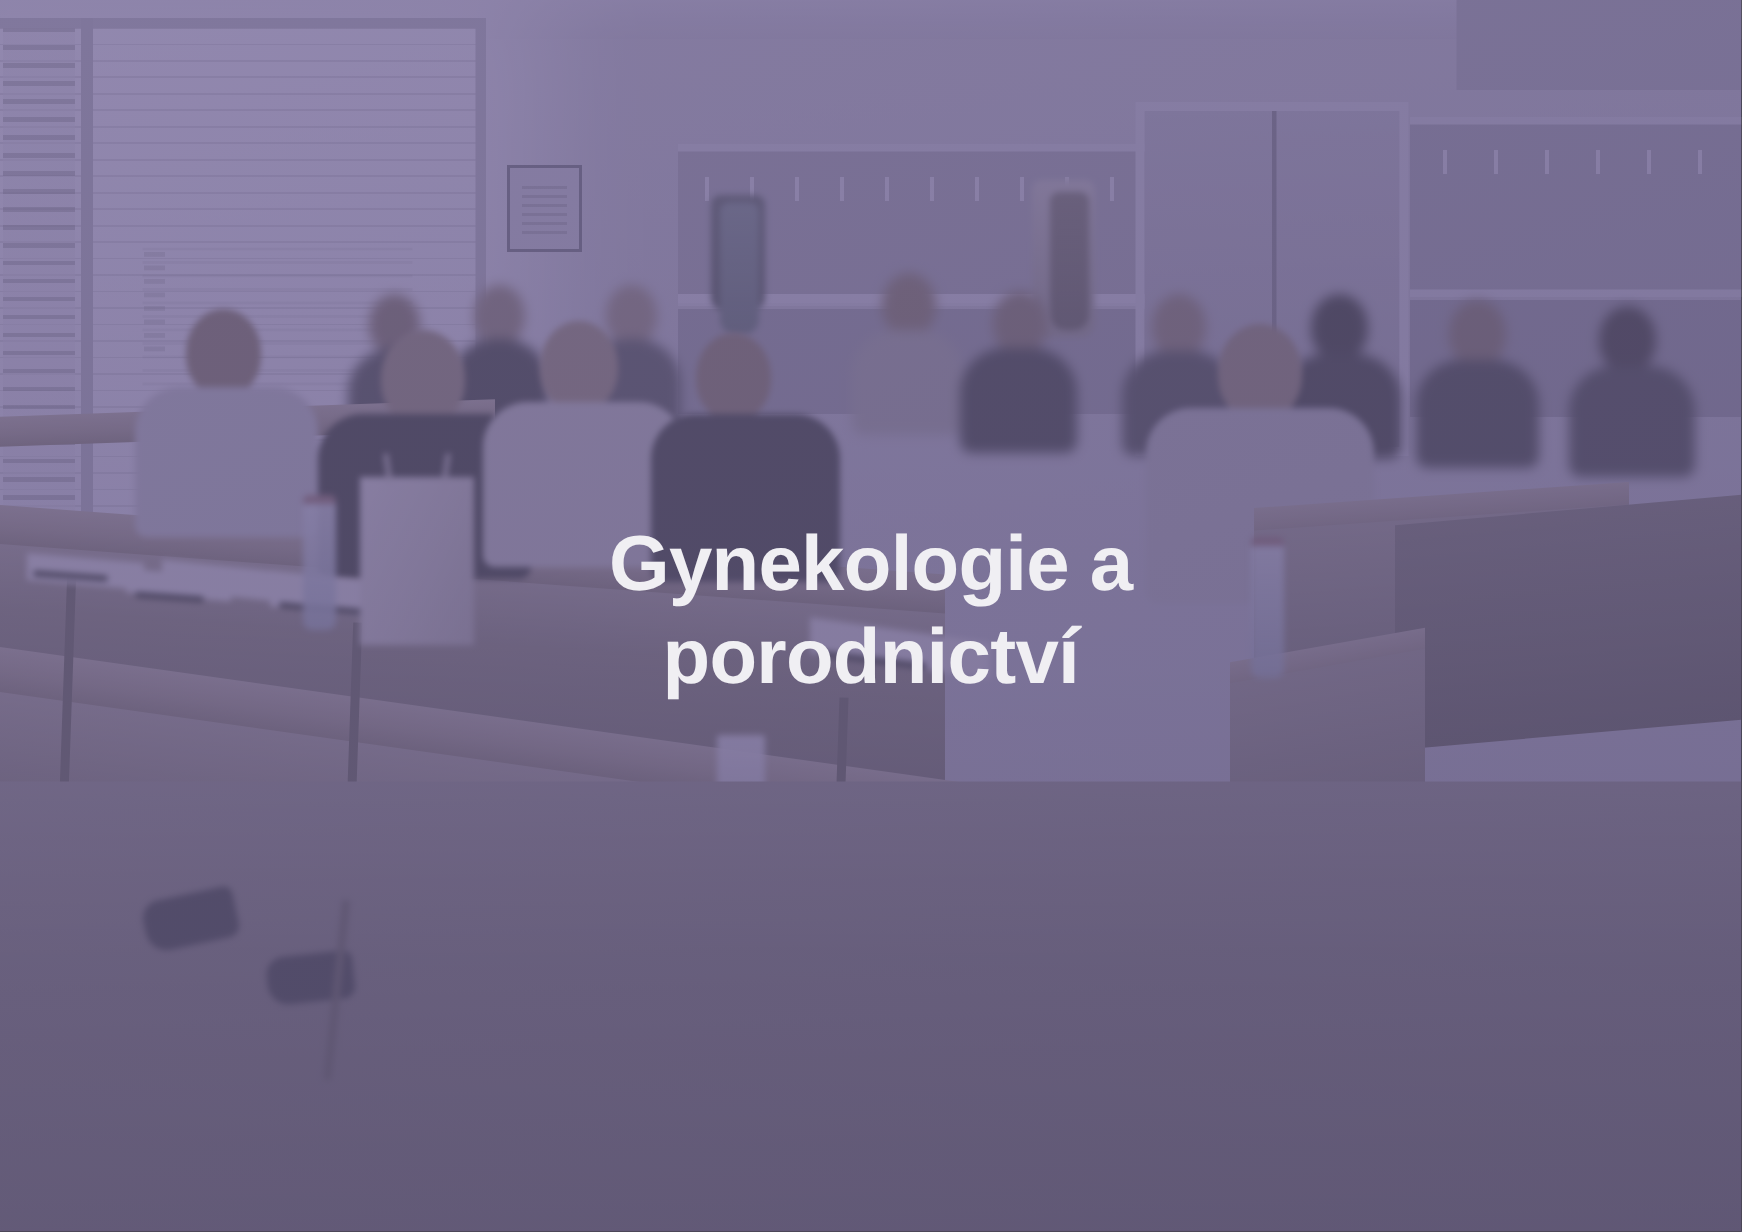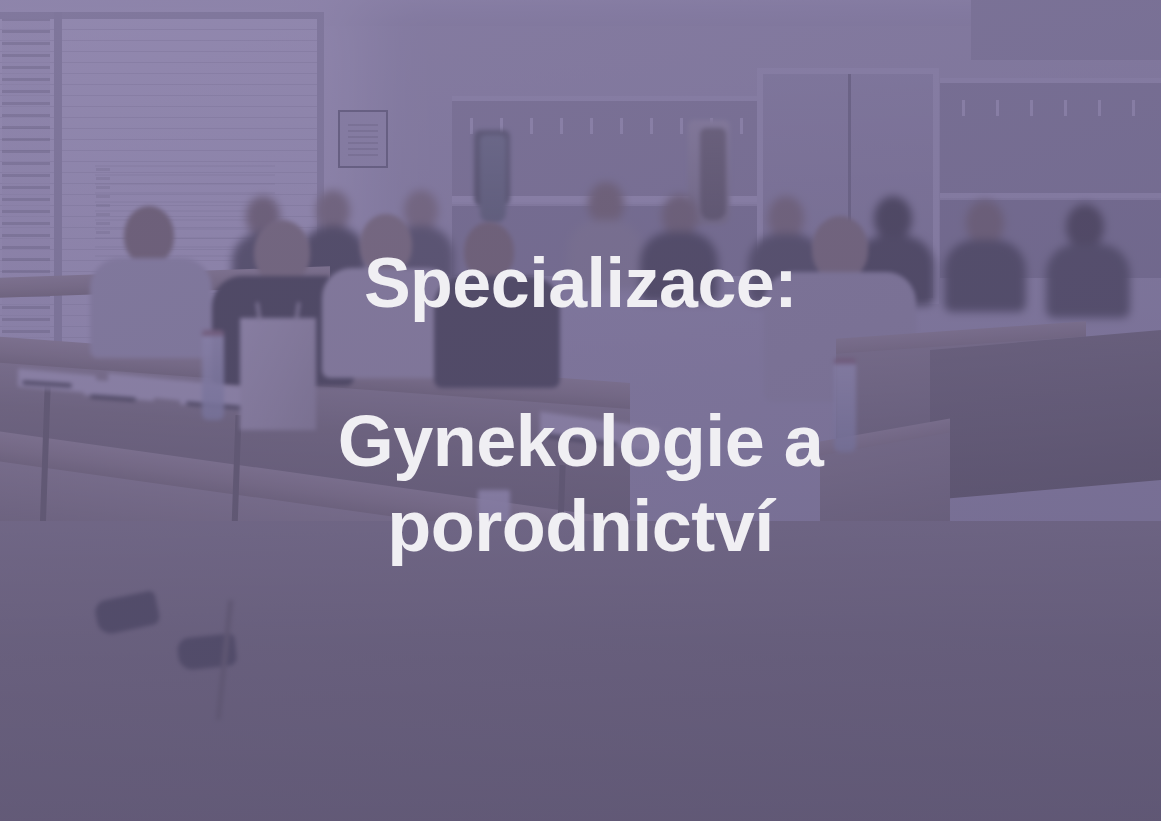--- a/index.html
+++ b/index.html
@@ -399,21 +399,21 @@
     font-family: "Liberation Sans", sans-serif;
     font-weight: bold;
     letter-spacing: -0.5px;
   }
   .line-1 {
     font-size: 70px;
     line-height: 1.06;
     margin: 0 0 78px 0;
   }
   .line-2 {
-    font-size: 72px;
+    font-size: 52px;
     line-height: 1.18;
     margin: 0;
     max-width: 620px;
   }
 </style>
 </head>
 <body>
 
 <div class="hero">
 
@@ -555,17 +555,16 @@
       <div class="shoe" style="left:178px;top:636px;width:58px;height:32px;transform:rotate(-6deg);"></div>
       <div class="leg" style="left:222px;top:600px;height:120px;width:5px;transform:rotate(6deg);"></div>
     </div>
 
   </div>
 
   <div class="overlay"></div>
   <div class="overlay-2"></div>
 
   <div class="caption">
-    <div class="caption-line line-1">Specializace:</div>
     <div class="caption-line line-2">Gynekologie a porodnictví</div>
   </div>
 
 </div>
 
 </body></html>

